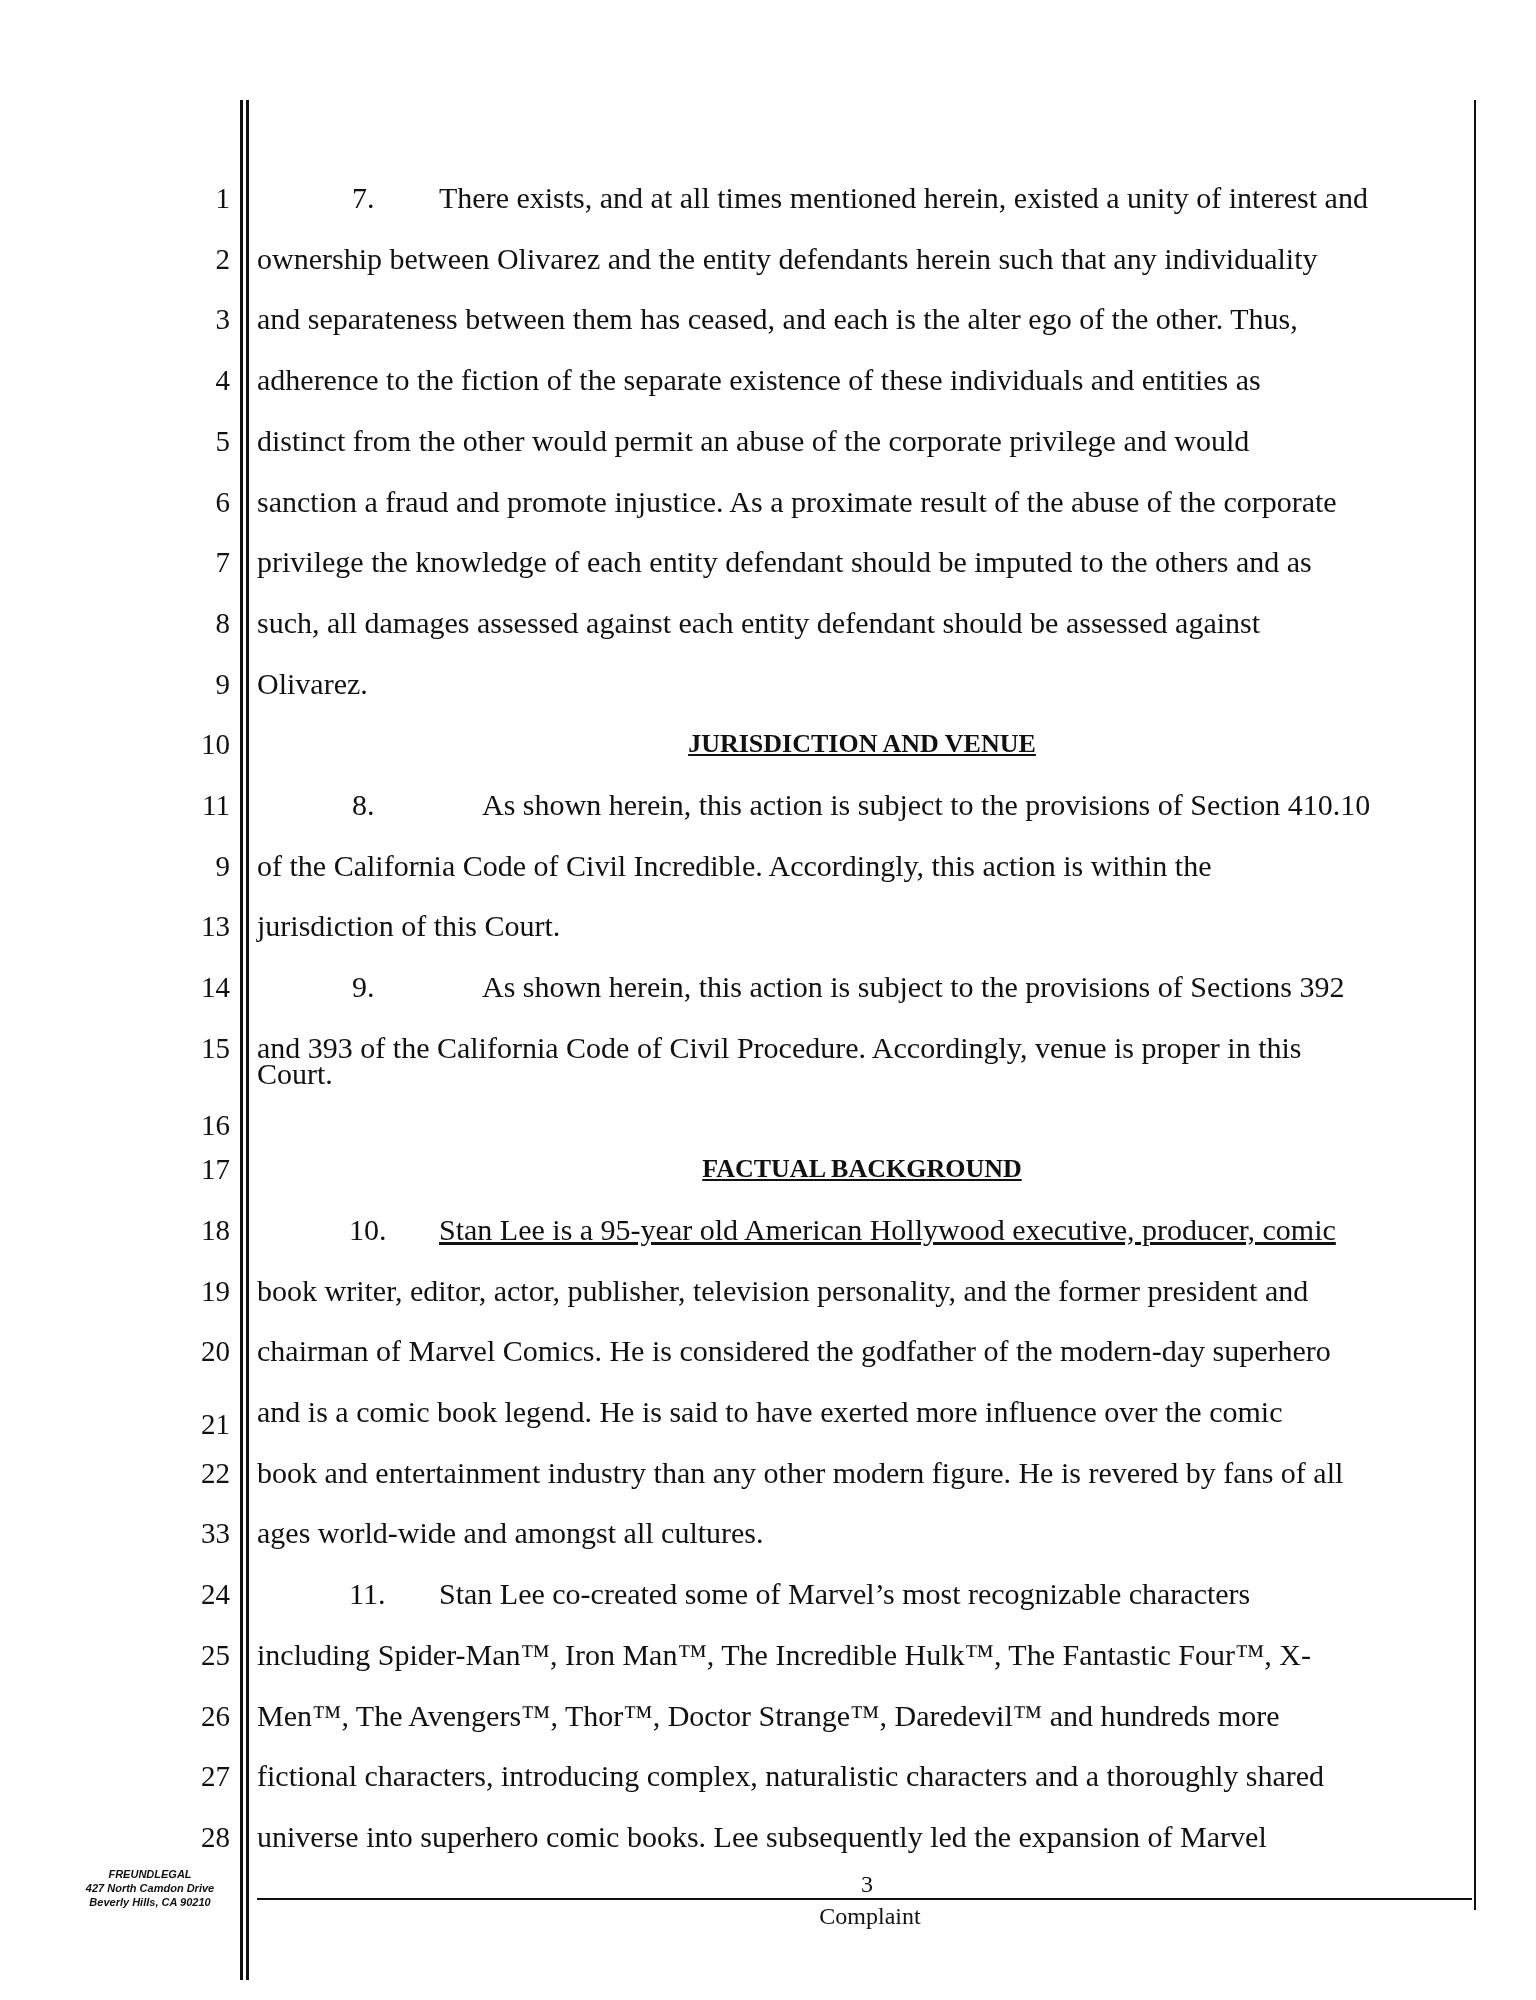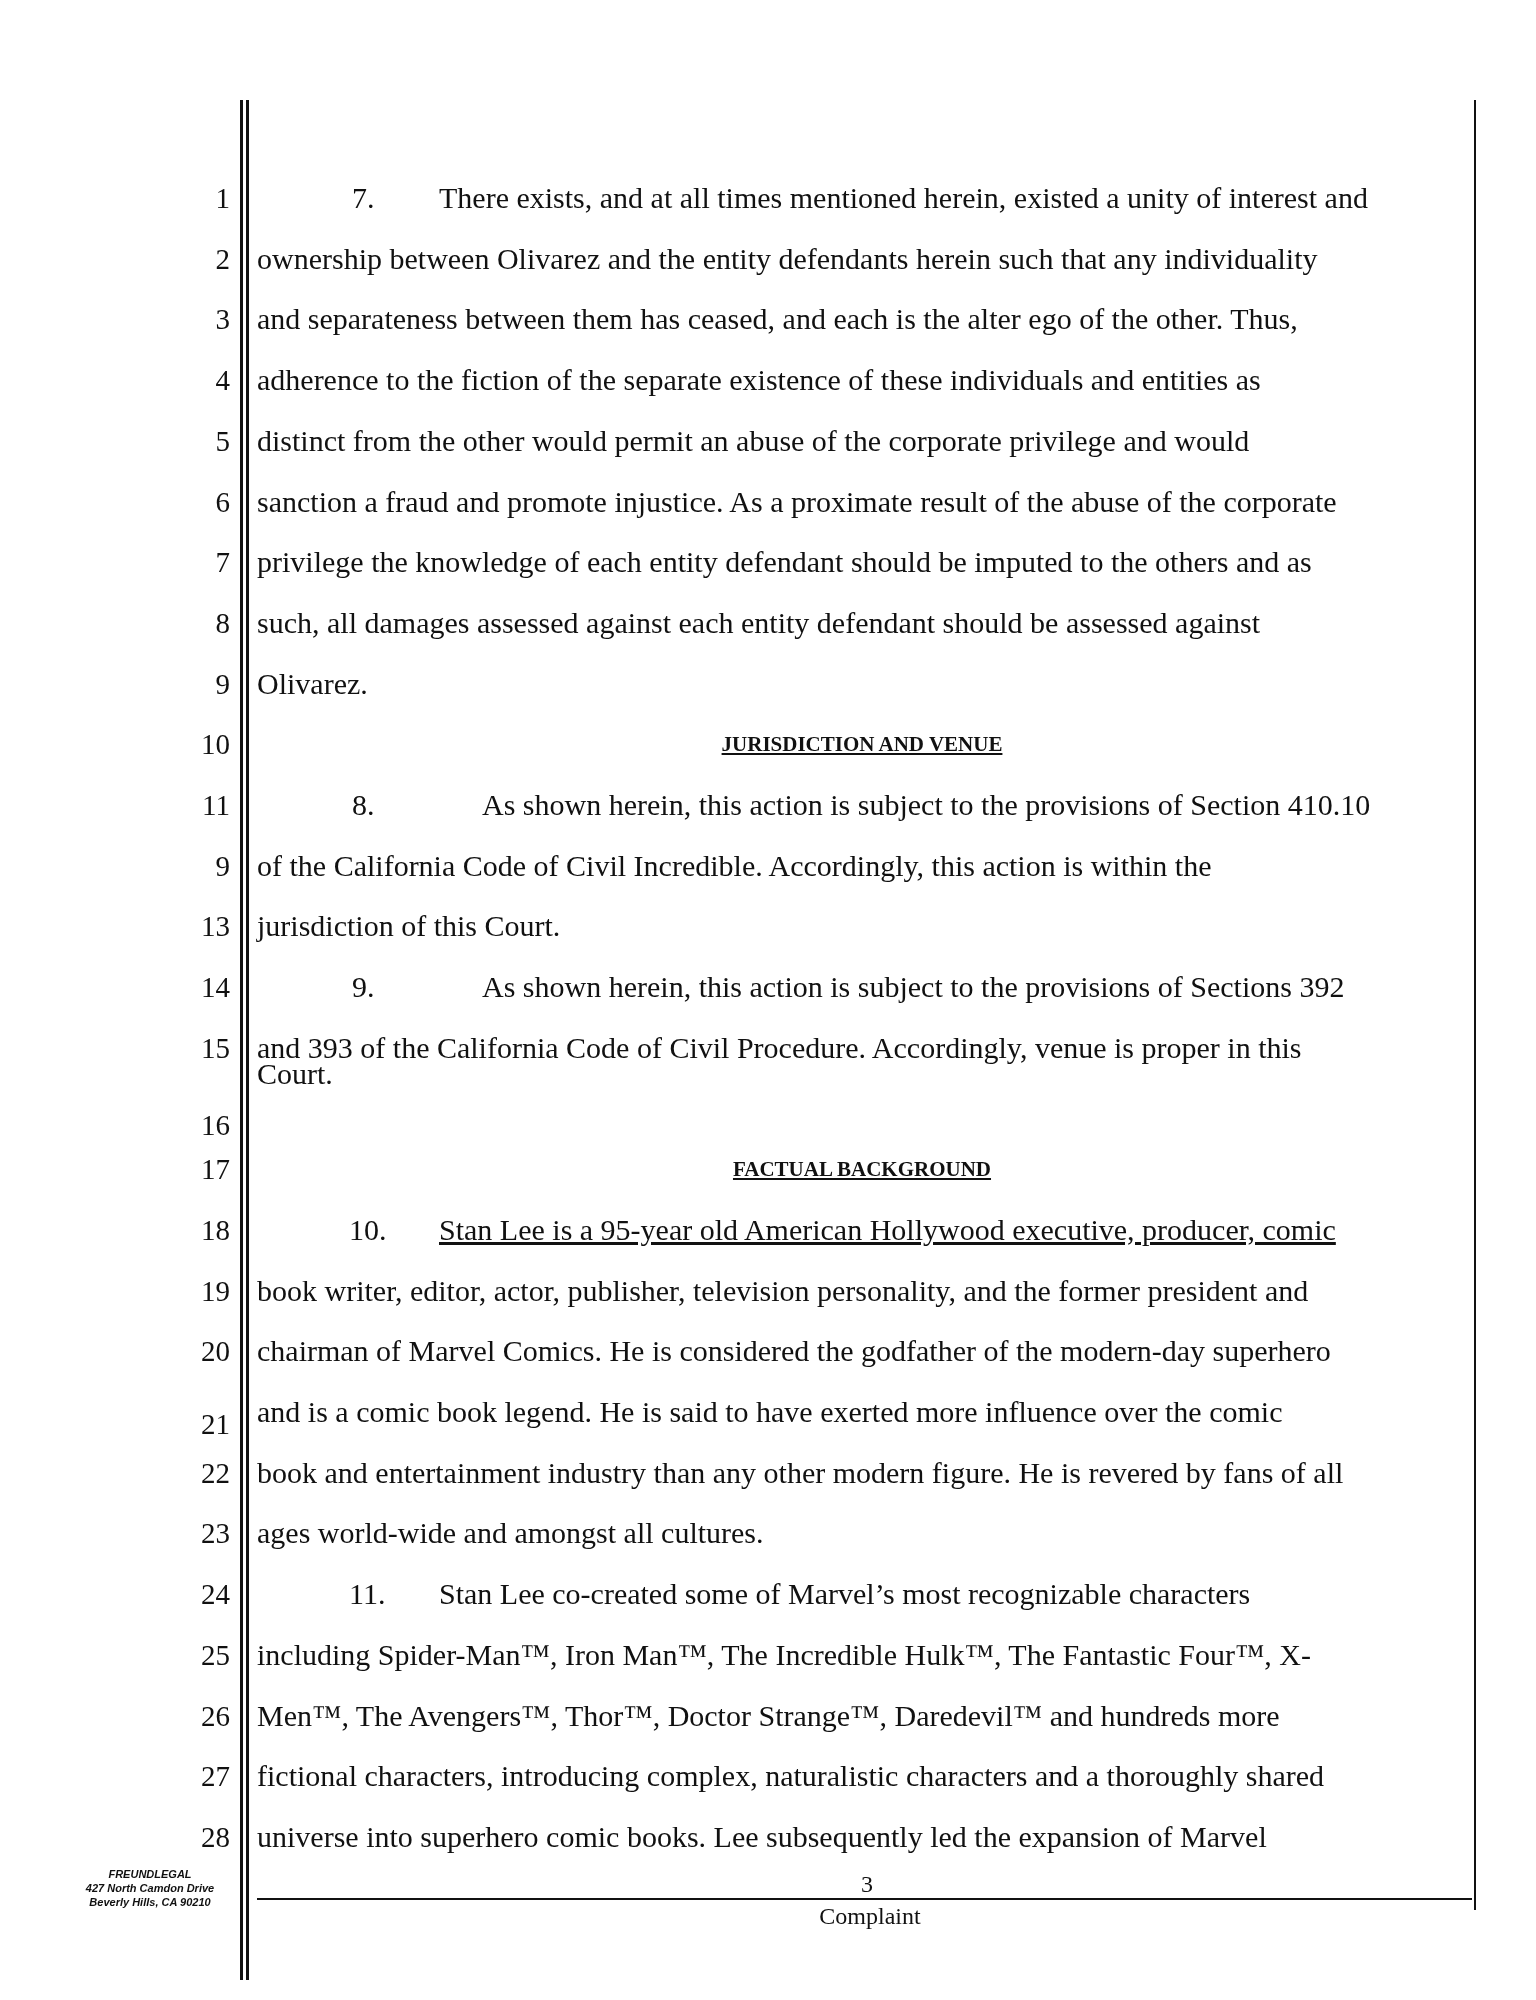--- a/index.html
+++ b/index.html
@@ -10,21 +10,21 @@
   .rule-left-1 { position: absolute; left: 240px; top: 100px; width: 3px; height: 1880px; background: #111; }
   .rule-left-2 { position: absolute; left: 246px; top: 100px; width: 3px; height: 1880px; background: #111; }
   
   .rule-right { position: absolute; left: 1474px; top: 100px; width: 2px; height: 1810px; background: #111; }
 
   .line-num { position: absolute; width: 60px; left: 170px; text-align: right;
               font-size: 29px; line-height: 36px; }
   .line-text { position: absolute; left: 257px; font-size: 30px; line-height: 36px; white-space: nowrap; }
   .indent-num { display: inline-block; }
   .heading { position: absolute; left: 257px; width: 1210px; text-align: center;
-             font-size: 21px; line-height: 36px; font-weight: bold; text-decoration: underline; }
+             font-size: 26px; line-height: 36px; font-weight: bold; text-decoration: underline; }
 
   .footer-firm { position: absolute; left: 60px; top: 1867px; width: 180px; text-align: center;
                  font-family: "Liberation Sans", "DejaVu Sans", sans-serif; font-style: italic; font-weight: bold;
                  font-size: 11px; line-height: 14px; color: #111; }
   .footer-rule { position: absolute; left: 257px; top: 1898px; width: 1215px; height: 2px; background: #111; }
   .footer-page { position: absolute; left: 857px; top: 1870px; width: 20px; text-align: center; font-size: 24px; line-height: 28px; }
   .footer-title { position: absolute; left: 760px; top: 1902px; width: 220px; text-align: center; font-size: 24px; line-height: 28px; }
 </style>
 </head>
 <body>
@@ -84,21 +84,21 @@
         <span style="position: absolute; left: 182px; text-decoration: underline;">Stan Lee is a 95-year old American Hollywood executive, producer, comic</span>
       </div>
       <div class="line-num" style="top: 1273px;">19</div>
       <div class="line-text" style="top: 1273px;">book writer, editor, actor, publisher, television personality, and the former president and</div>
       <div class="line-num" style="top: 1333px;">20</div>
       <div class="line-text" style="top: 1333px;">chairman of Marvel Comics.  He is considered the godfather of the modern-day superhero</div>
       <div class="line-num" style="top: 1394px; margin-top: 12px;">21</div>
       <div class="line-text" style="top: 1394px;">and is a comic book legend.  He is said to have exerted more influence over the comic</div>
       <div class="line-num" style="top: 1455px;">22</div>
       <div class="line-text" style="top: 1455px;">book and entertainment industry than any other modern figure. He is revered by fans of all</div>
-      <div class="line-num" style="top: 1515px;">23</div>
+      <div class="line-num" style="top: 1515px;">33</div>
       <div class="line-text" style="top: 1515px;">ages world-wide and amongst all cultures.</div>
       <div class="line-num" style="top: 1576px;">24</div>
       <div class="line-text" style="top: 1576px;">
         <span class="indent-num" style="position: absolute; left: 92px;">11.</span>
         <span style="position: absolute; left: 182px;">Stan Lee co-created some of Marvel’s most recognizable characters</span>
       </div>
       <div class="line-num" style="top: 1637px;">25</div>
       <div class="line-text" style="top: 1637px;">including Spider-Man™, Iron Man™, The Incredible Hulk™, The Fantastic Four™, X-</div>
       <div class="line-num" style="top: 1698px;">26</div>
       <div class="line-text" style="top: 1698px;">Men™, The Avengers™, Thor™, Doctor Strange™, Daredevil™ and hundreds more</div>

